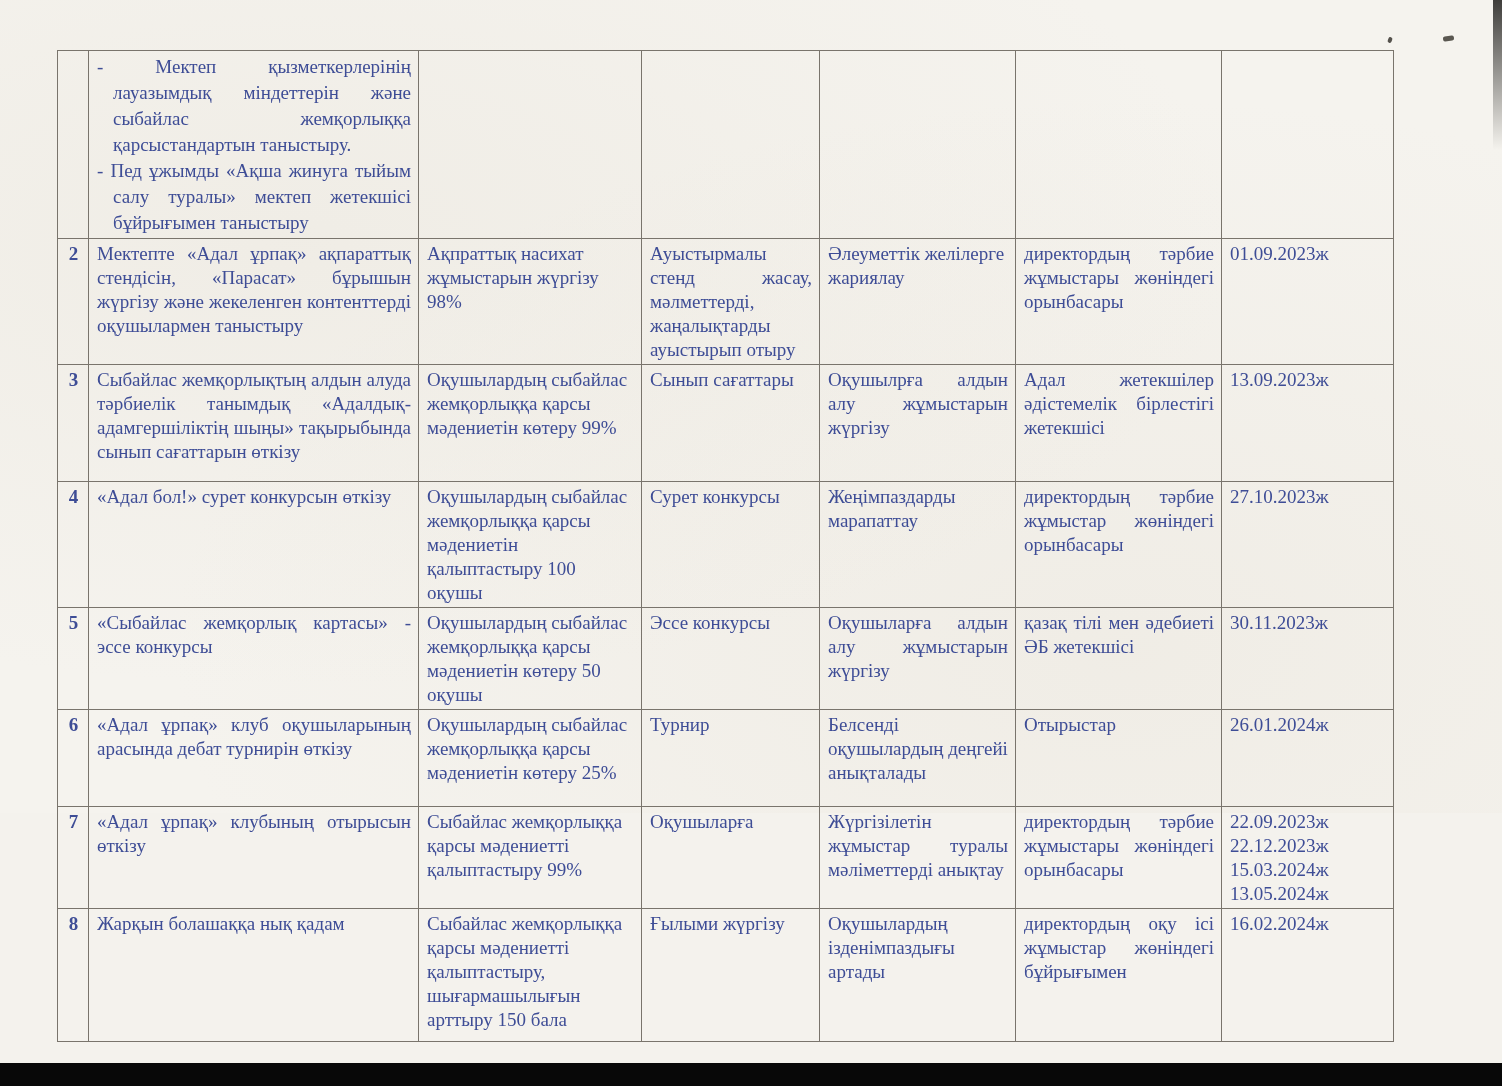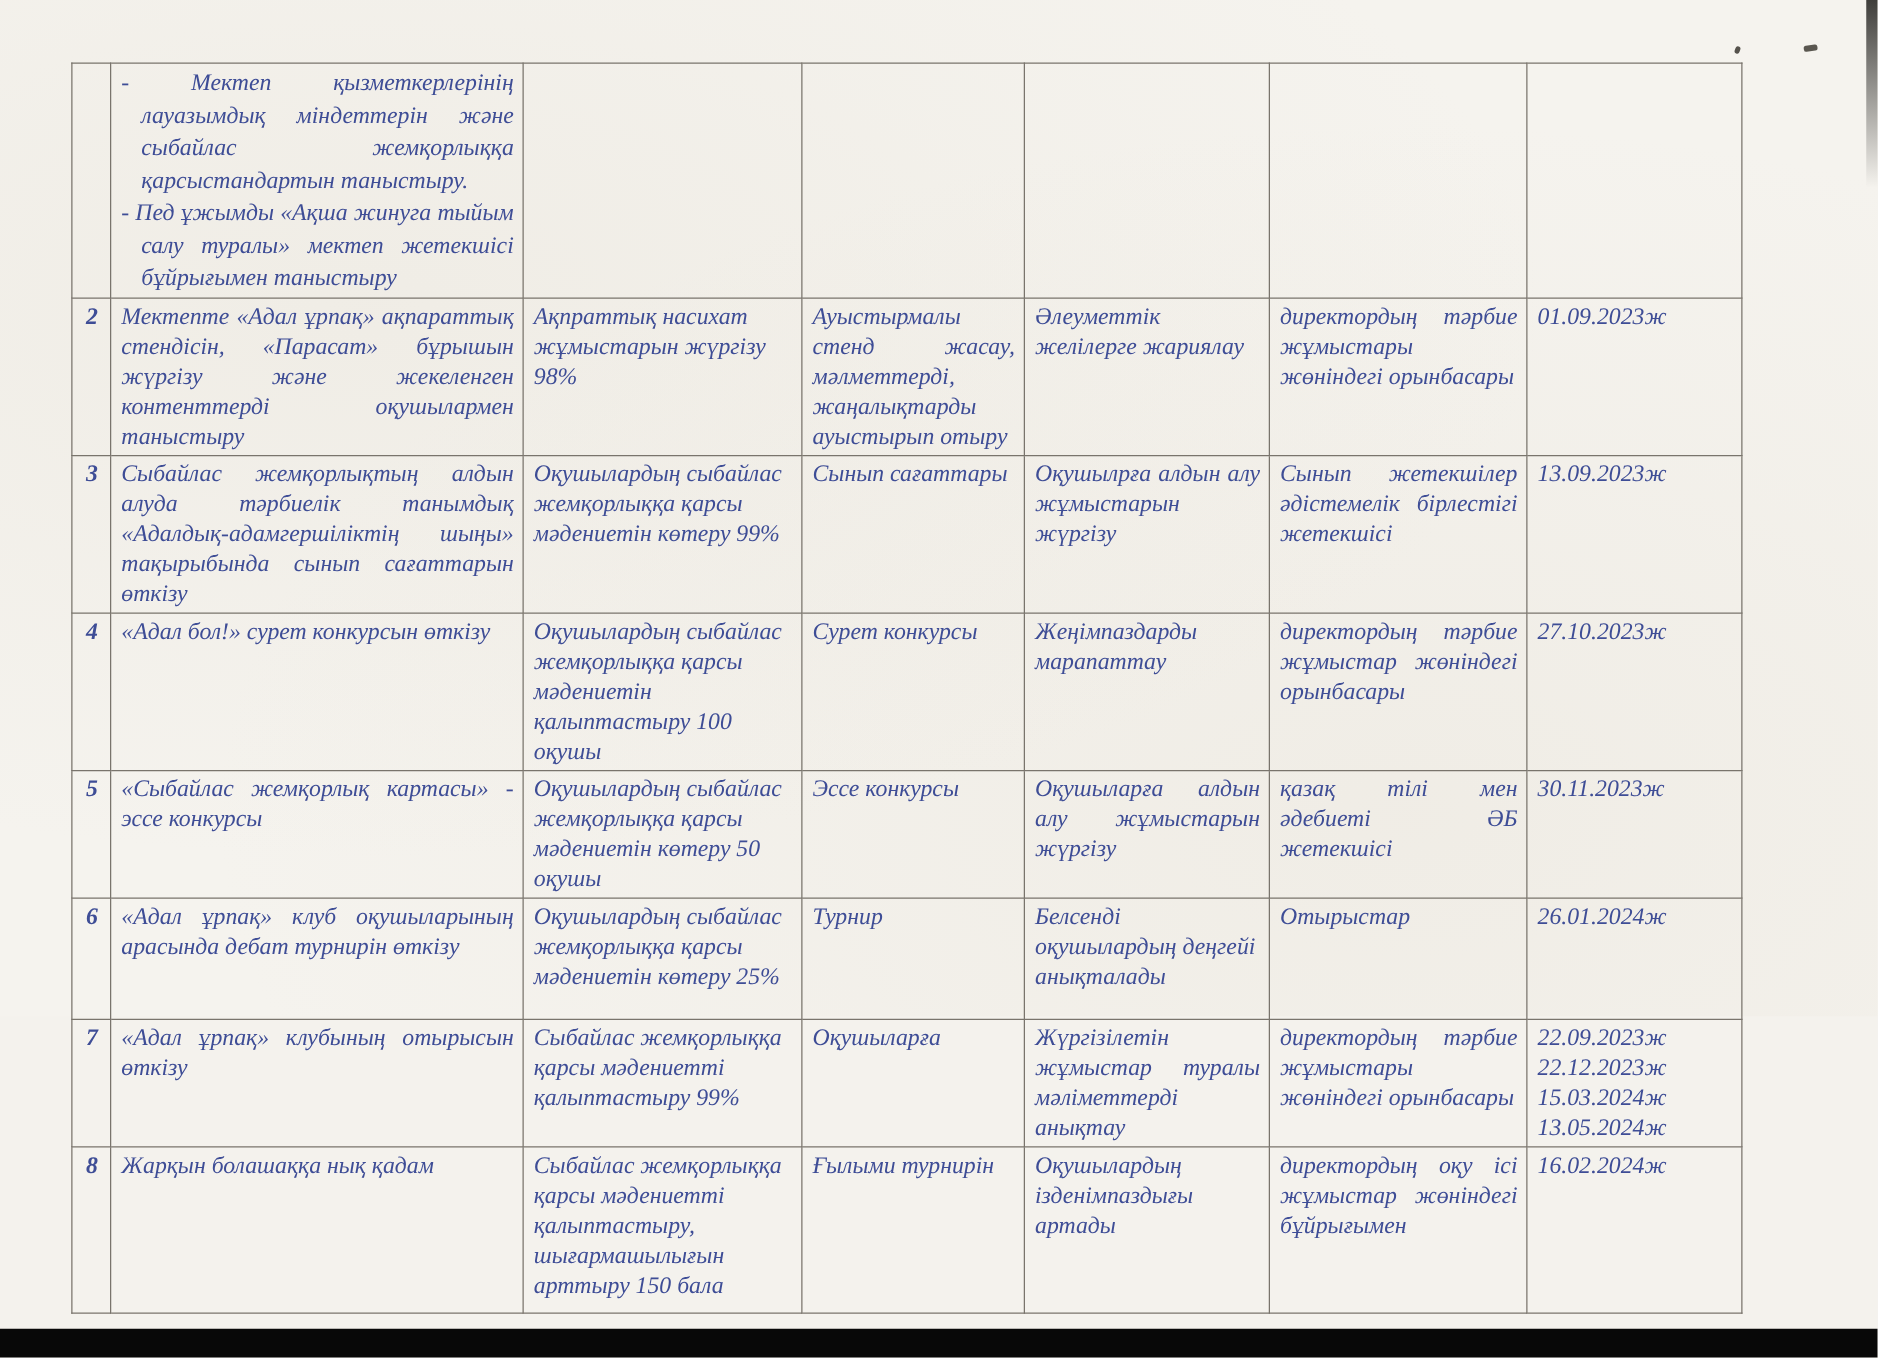--- a/index.html
+++ b/index.html
@@ -9,21 +9,20 @@
     font-family: "Liberation Serif", "DejaVu Serif", serif;
     overflow: hidden;
   }
   .page {
     position: relative;
     width: 1502px; height: 813px;
     background:
       radial-gradient(ellipse at 20% 30%, rgba(230,225,214,0.35), rgba(0,0,0,0) 55%),
       radial-gradient(ellipse at 75% 80%, rgba(228,222,210,0.3), rgba(0,0,0,0) 60%),
       #f5f3ee;
-    font-style: italic;
   }
   table.plan {
     position: absolute;
     left: 57px; top: 50px;
     width: 1336px;
     border-collapse: collapse;
     table-layout: fixed;
     color: #3e4d96;
     font-size: 19px;
     line-height: 24px;
@@ -114,21 +113,21 @@
         <td class="res">директордың тәрбие жұмыстары жөніндегі орынбасары</td>
         <td class="dat">01.09.2023ж</td>
       </tr>
 
       <tr class="r2">
         <td class="num">3</td>
         <td class="act">Сыбайлас жемқорлықтың алдын алуда тәрбиелік танымдық «Адалдық-адамгершіліктің шыңы» тақырыбында сынып сағаттарын өткізу</td>
         <td>Оқушылардың сыбайлас жемқорлыққа қарсы мәдениетін көтеру 99%</td>
         <td>Сынып сағаттары</td>
         <td class="frm">Оқушылрға алдын алу жұмыстарын жүргізу</td>
-        <td class="res">Сынып жетекшілер әдістемелік бірлестігі жетекшісі</td>
+        <td class="res">Адал жетекшілер әдістемелік бірлестігі жетекшісі</td>
         <td class="dat">13.09.2023ж</td>
       </tr>
 
       <tr class="r3">
         <td class="num">4</td>
         <td class="act">«Адал бол!» сурет конкурсын өткізу</td>
         <td>Оқушылардың сыбайлас жемқорлыққа қарсы мәдениетін қалыптастыру 100 оқушы</td>
         <td>Сурет конкурсы</td>
         <td>Жеңімпаздарды марапаттау</td>
         <td class="res">директордың тәрбие жұмыстар жөніндегі орынбасары</td>
@@ -165,21 +164,21 @@
         <td class="dat">22.09.2023ж
 22.12.2023ж
 15.03.2024ж
 13.05.2024ж</td>
       </tr>
 
       <tr class="r7">
         <td class="num">8</td>
         <td class="act">Жарқын болашаққа нық қадам</td>
         <td>Сыбайлас жемқорлыққа қарсы мәдениетті қалыптастыру, шығармашылығын арттыру 150 бала</td>
-        <td>Ғылыми турнирін</td>
+        <td>Ғылыми жүргізу</td>
         <td>Оқушылардың ізденімпаздығы артады</td>
         <td class="res">директордың оқу ісі жұмыстар жөніндегі бұйрығымен</td>
         <td class="dat">16.02.2024ж</td>
       </tr>
     </tbody>
   </table>
 
   <div class="scan-right-strip"></div>
   <div class="speck-a"></div>
   <div class="speck-b"></div>

